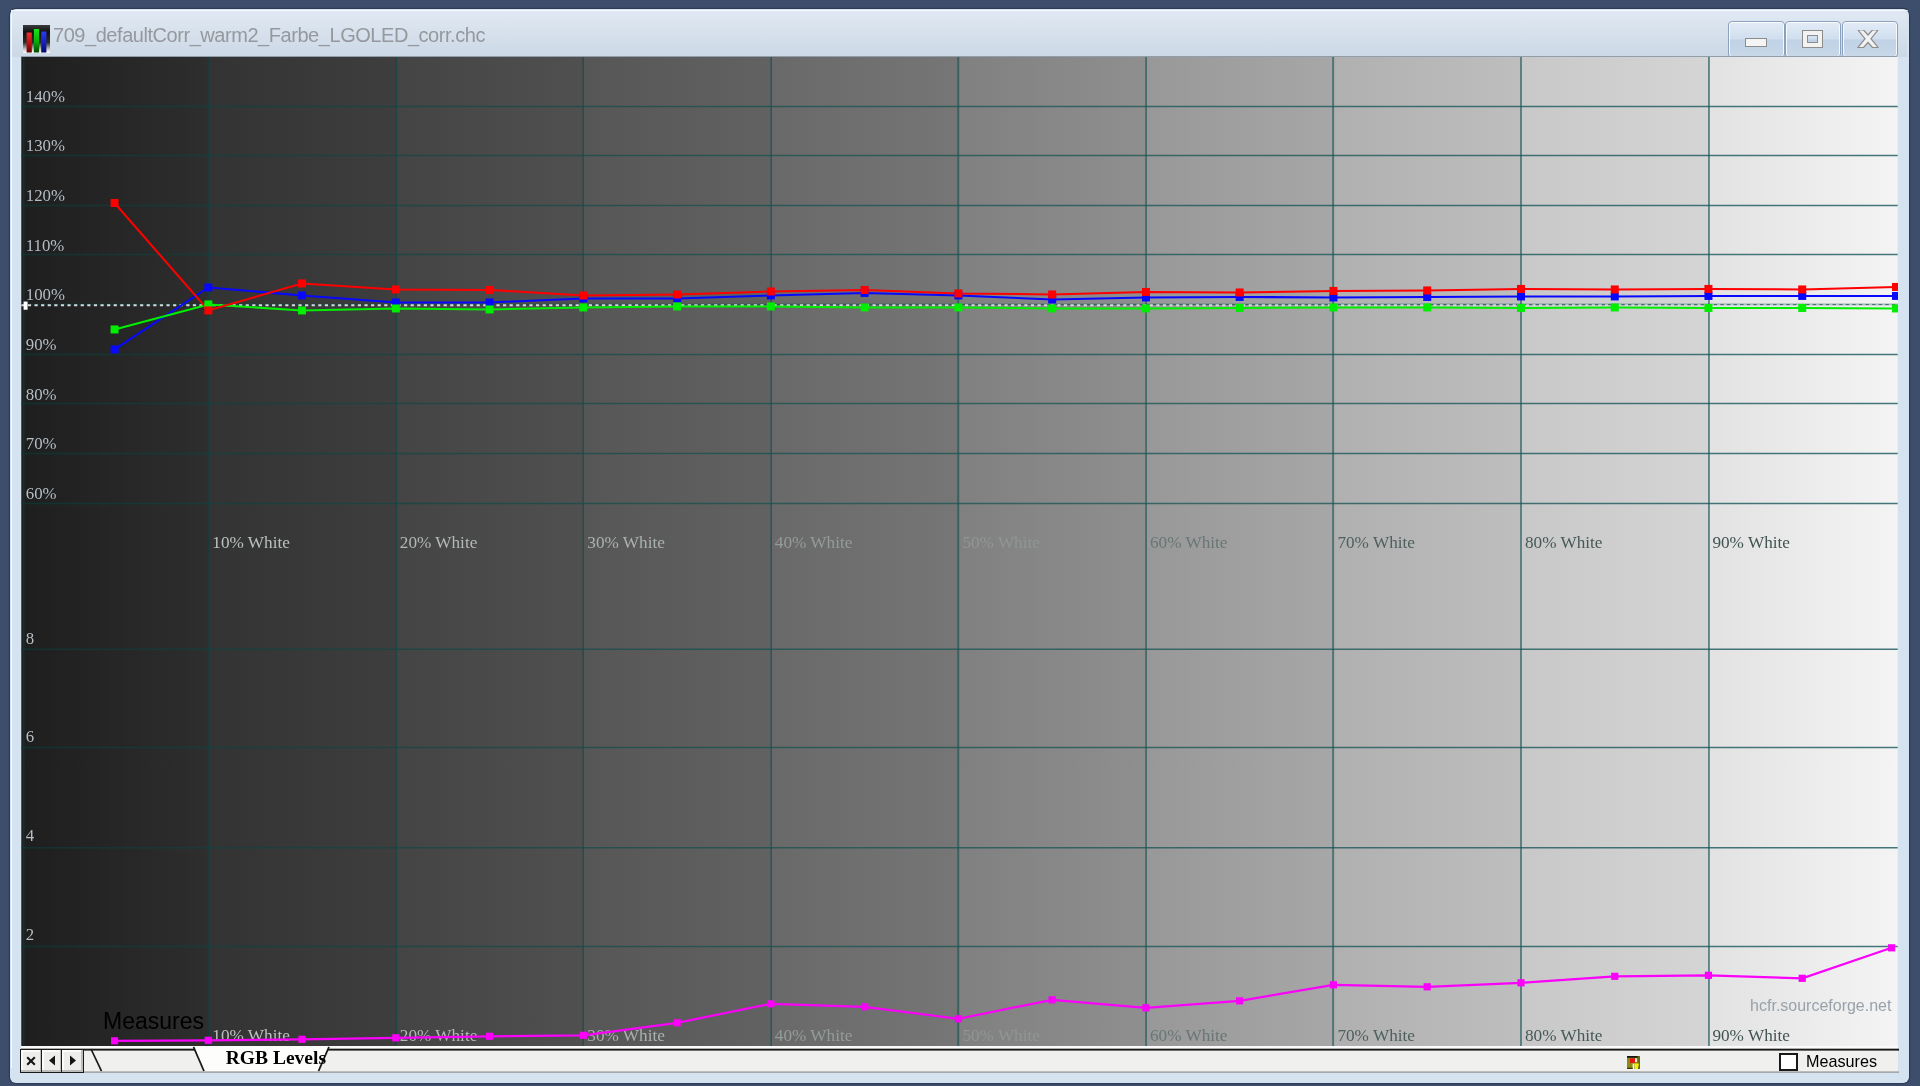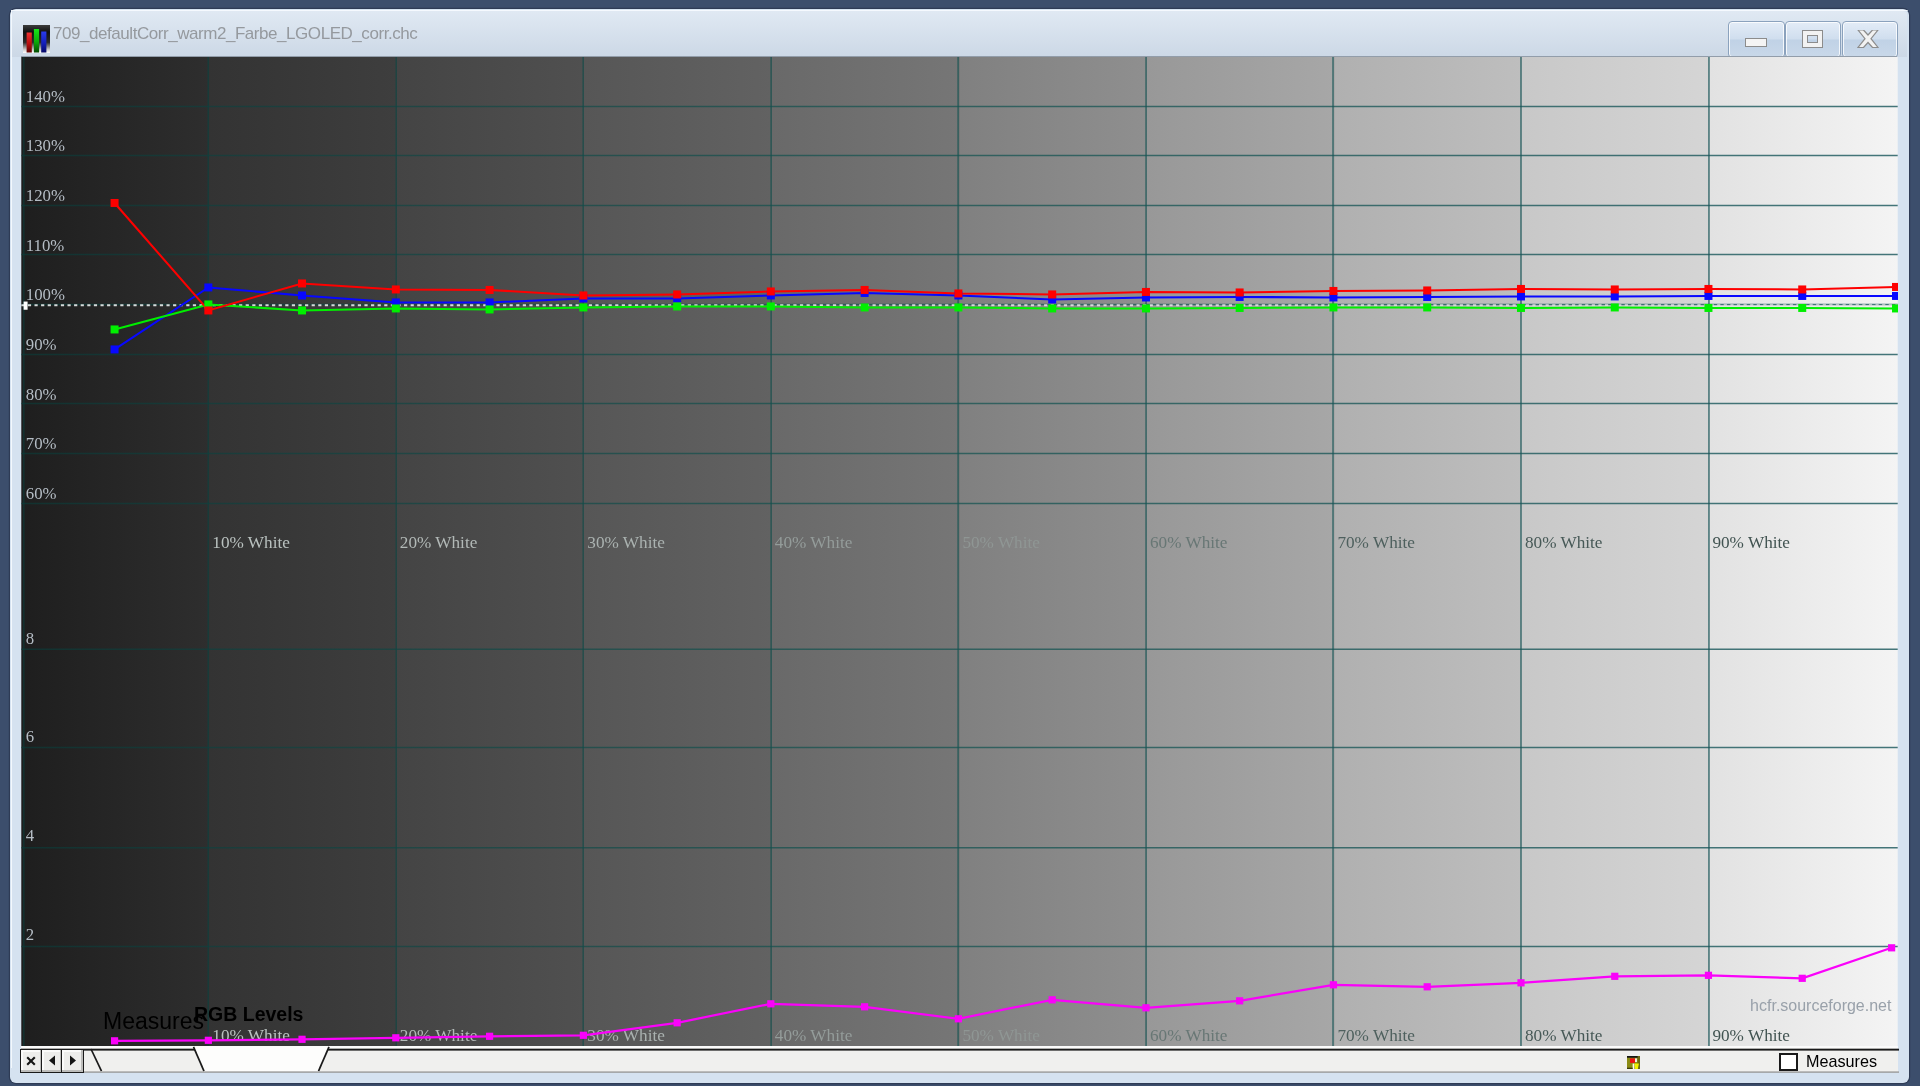--- a/index.html
+++ b/index.html
@@ -46,21 +46,21 @@
         <stop offset="0" stop-color="#2a3cee"></stop>
         <stop offset="0.55" stop-color="#1520bb"></stop>
         <stop offset="1" stop-color="#050866"></stop>
       </linearGradient>
 </defs>
 <rect x="0" y="0" width="27" height="28" fill="url(#icbg)"></rect>
 <rect x="3.6" y="7.5" width="5.2" height="20" fill="url(#rg)"></rect>
 <rect x="10.9" y="4" width="5.2" height="23.5" fill="url(#gg)"></rect>
 <rect x="18.2" y="6.5" width="5.2" height="21" fill="url(#bg2)"></rect>
 </svg>
-<div style="position:absolute;left:53px;top:24px;font-family:'Liberation Sans',sans-serif;font-size:17px;color:#95999e;letter-spacing:-0.45px">709_defaultCorr_warm2_Farbe_LGOLED_corr.chc</div>
+<div style="position:absolute;left:53px;top:24px;font-family:'Liberation Sans',sans-serif;font-size:20px;color:#95999e;letter-spacing:-0.45px">709_defaultCorr_warm2_Farbe_LGOLED_corr.chc</div>
 <div class="capbtn" style="left:1728px">
     <div style="position:absolute;left:16px;top:16px;width:20px;height:7px;background:#f4f4f4;border:1px solid #8c8c8c"></div>
   </div>
 <div class="capbtn" style="left:1784.5px">
     <div style="position:absolute;left:17px;top:9px;width:11px;height:8px;border:4.5px solid #f2f2f2;outline:1px solid #8c8c8c;box-shadow:inset 0 0 0 1px #8c8c8c"></div>
   </div>
 <div class="capbtn" style="left:1841.5px">
     <svg width="24" height="18" viewBox="0 0 24 18" style="position:absolute;left:14px;top:8px">
       <path d="M1 0 L6.5 0 L11 5 L15.5 0 L21 0 L14 8.7 L21 17.5 L15.5 17.5 L11 12.5 L6.5 17.5 L1 17.5 L8 8.7 Z" fill="#f2f2f2" stroke="#8c8c8c" stroke-width="1.2"></path>
     </svg>
@@ -269,21 +269,21 @@
     <svg width="8" height="11" viewBox="0 0 8 11">
       <polygon points="7,0.5 1,5.5 7,10.5" fill="#151515"></polygon>
     </svg>
   </div>
 <div class="navbtn" style="left:63.2px">
     <svg width="8" height="11" viewBox="0 0 8 11">
       <polygon points="1,0.5 7,5.5 1,10.5" fill="#151515"></polygon>
     </svg>
   </div>
 <div style="position:absolute;left:103px;top:1008px;width:90px;text-align:center;font-family:'Liberation Sans',sans-serif;font-size:23px;color:#000">Measures</div>
-<div style="position:absolute;left:194px;top:1003px;width:132px;text-align:left;white-space:nowrap;font-family:Liberation Sans, sans-serif;font-size:19.5px;font-weight:bold;color:#000">RGB Levels</div>
+<div style="position:absolute;left:194px;top:1047px;width:132px;text-align:right;white-space:nowrap;font-family:Liberation Serif, serif;font-size:19.5px;font-weight:bold;color:#000">RGB Levels</div>
 <svg width="13" height="13" viewBox="0 0 12 12" style="position:absolute;left:1627px;top:1056px">
 <rect x="0" y="0" width="12" height="12" fill="#8a8a14"></rect>
 <rect x="0" y="0" width="12" height="1.6" fill="#151515"></rect>
 <rect x="9.8" y="0" width="2.2" height="12" fill="#6a6a10"></rect>
 <rect x="2.8" y="2.2" width="4.6" height="4.2" fill="#ee1111"></rect>
 <rect x="7.4" y="2.2" width="1.8" height="3.4" fill="#f2f2e0"></rect>
 <polygon points="5.2,7 6.8,7 6.8,12 5.2,12" fill="#fbfbf0"></polygon>
 <polygon points="6.8,7 11,7 10,12 7.5,12" fill="#f2f200"></polygon>
 <rect x="0" y="10.8" width="5.2" height="1.2" fill="#3a3a08"></rect>
 </svg>

